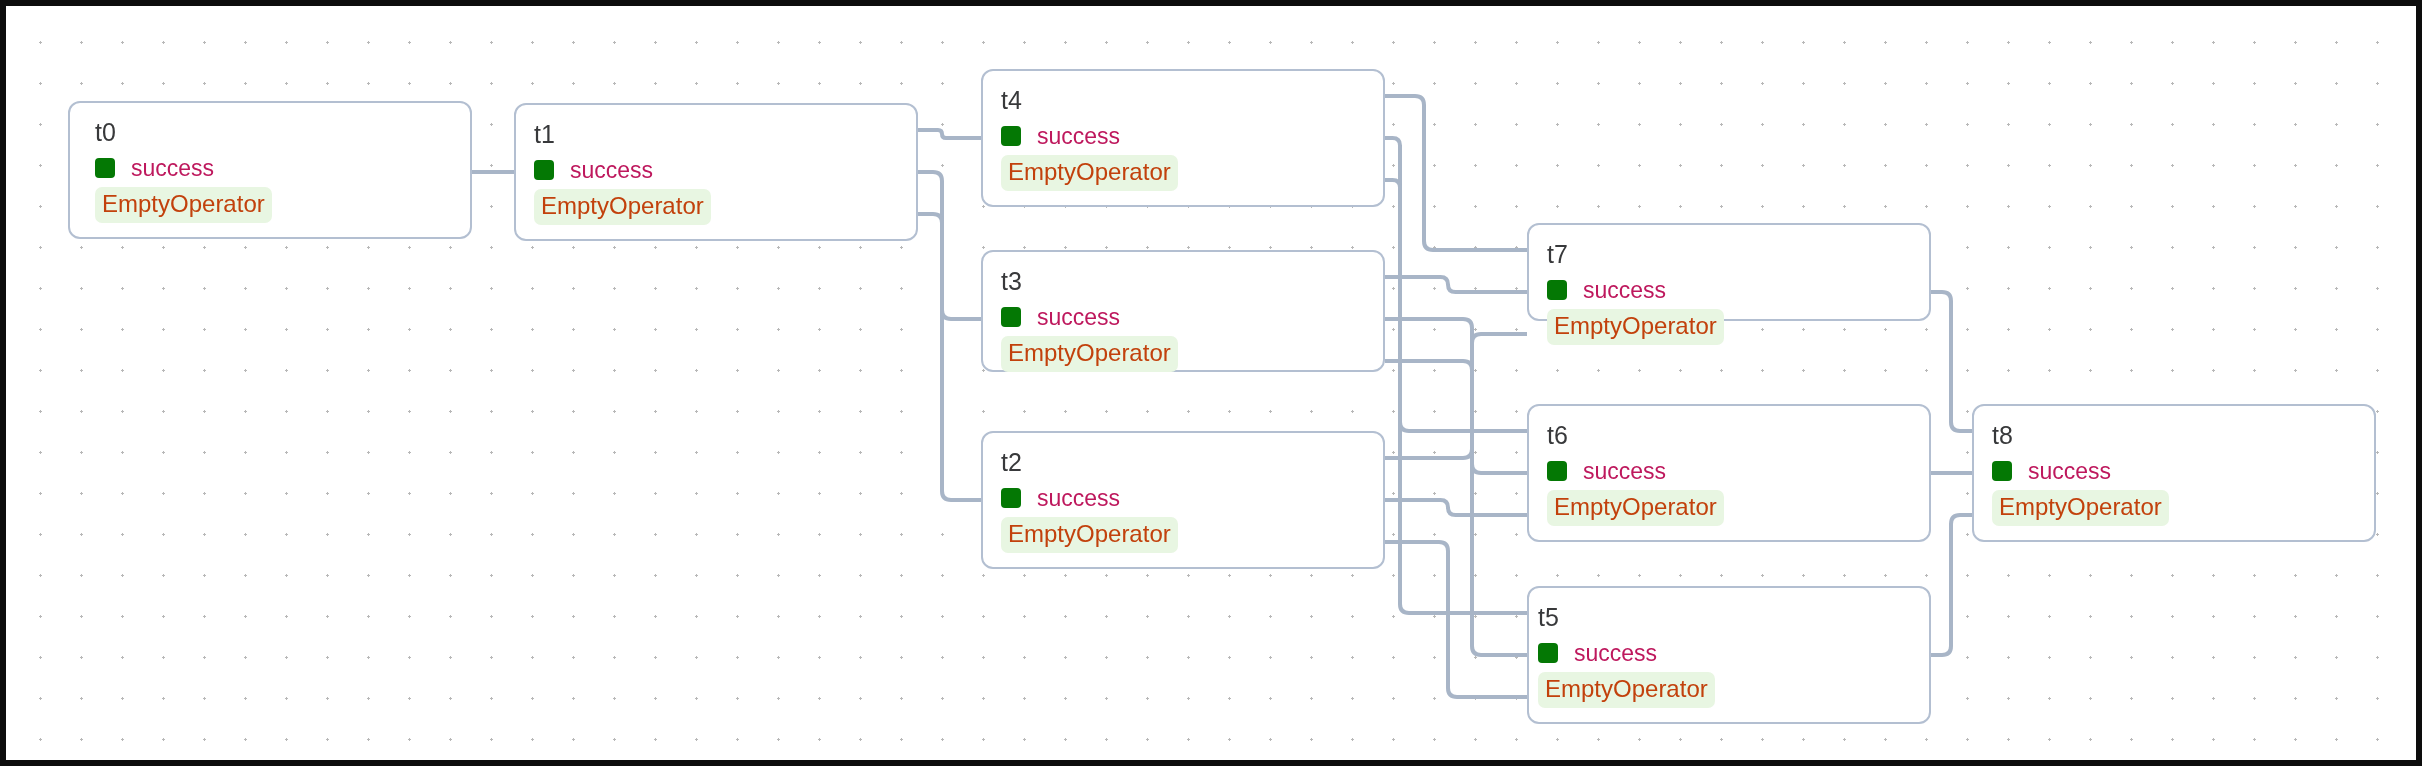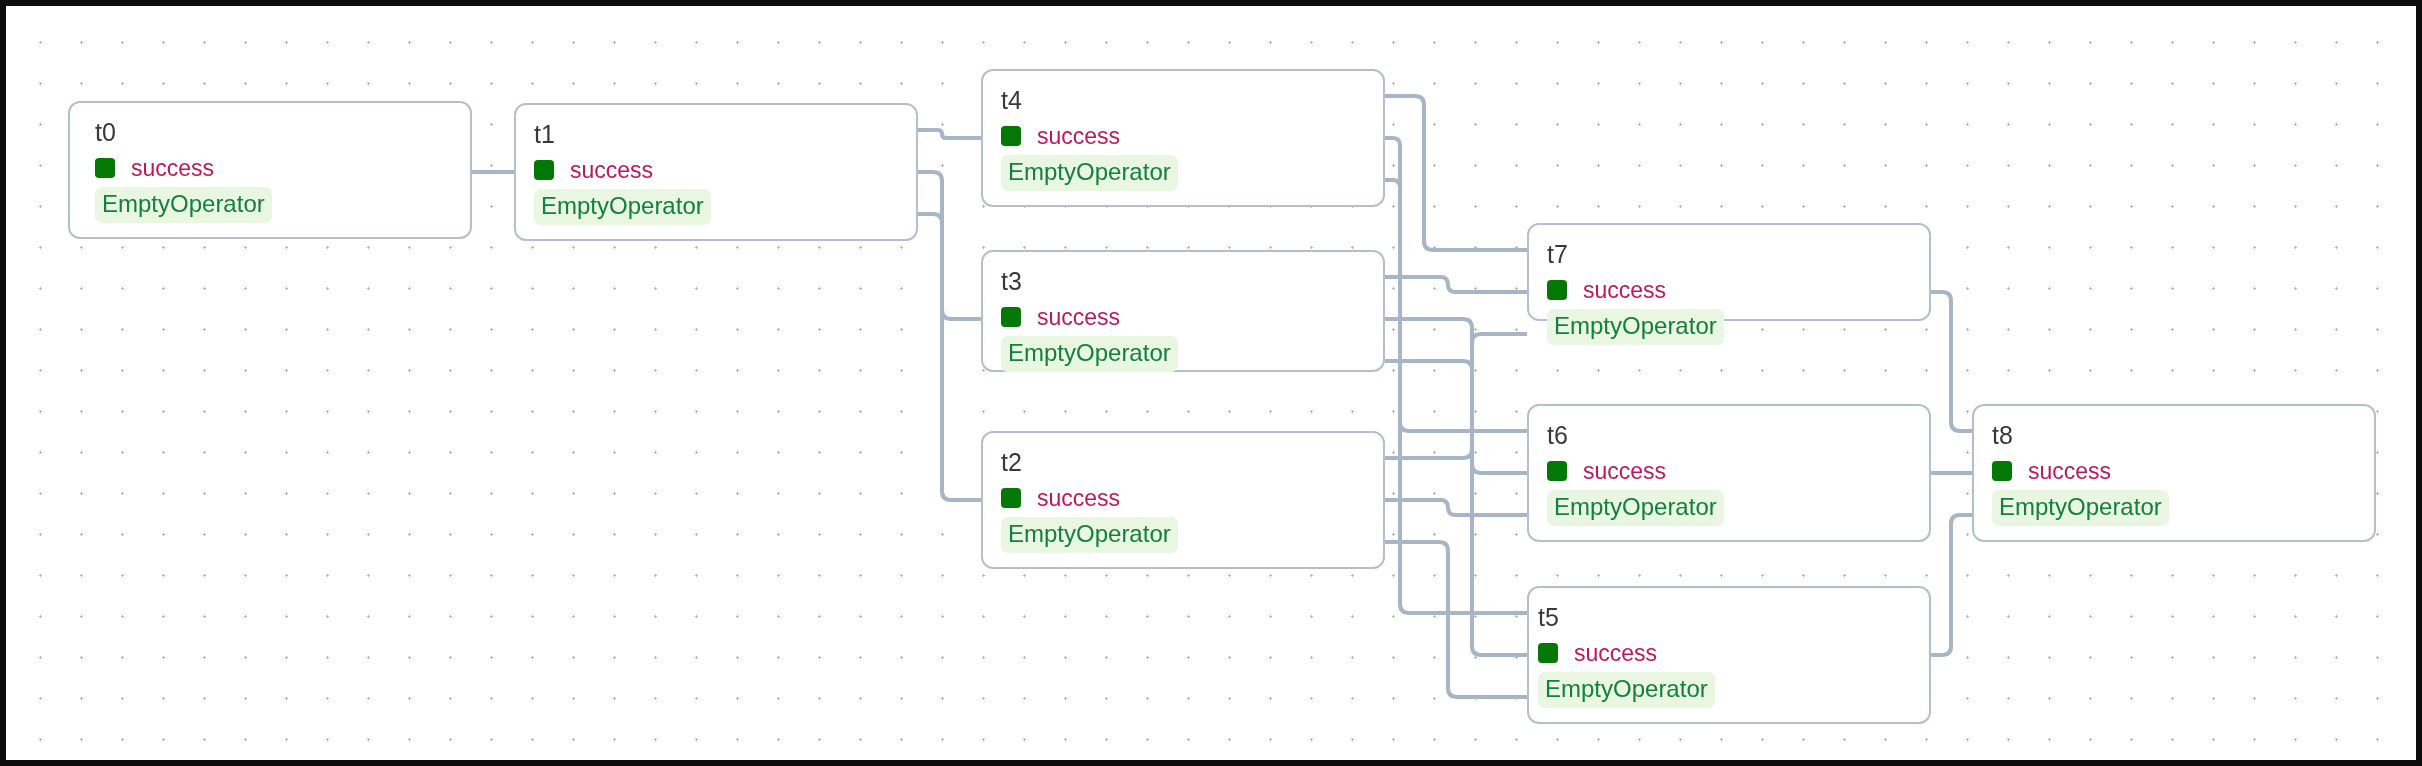--- a/index.html
+++ b/index.html
@@ -66,21 +66,21 @@
     font-size: 23px;
     line-height: 26px;
     color: #be185d;
   }
   .node-op {
     display: inline-block;
     margin-top: 6px;
     padding: 2px 7px 4px 7px;
     border-radius: 7px;
     background: #e8f6e2;
-    color: #15803d;
+    color: #c2410c;
     font-size: 24px;
     line-height: 30px;
   }
 </style>
 </head>
 <body>
 
 <div id="app">
   <div id="canvas">
     <svg id="edges" viewBox="0 0 2422 766">

